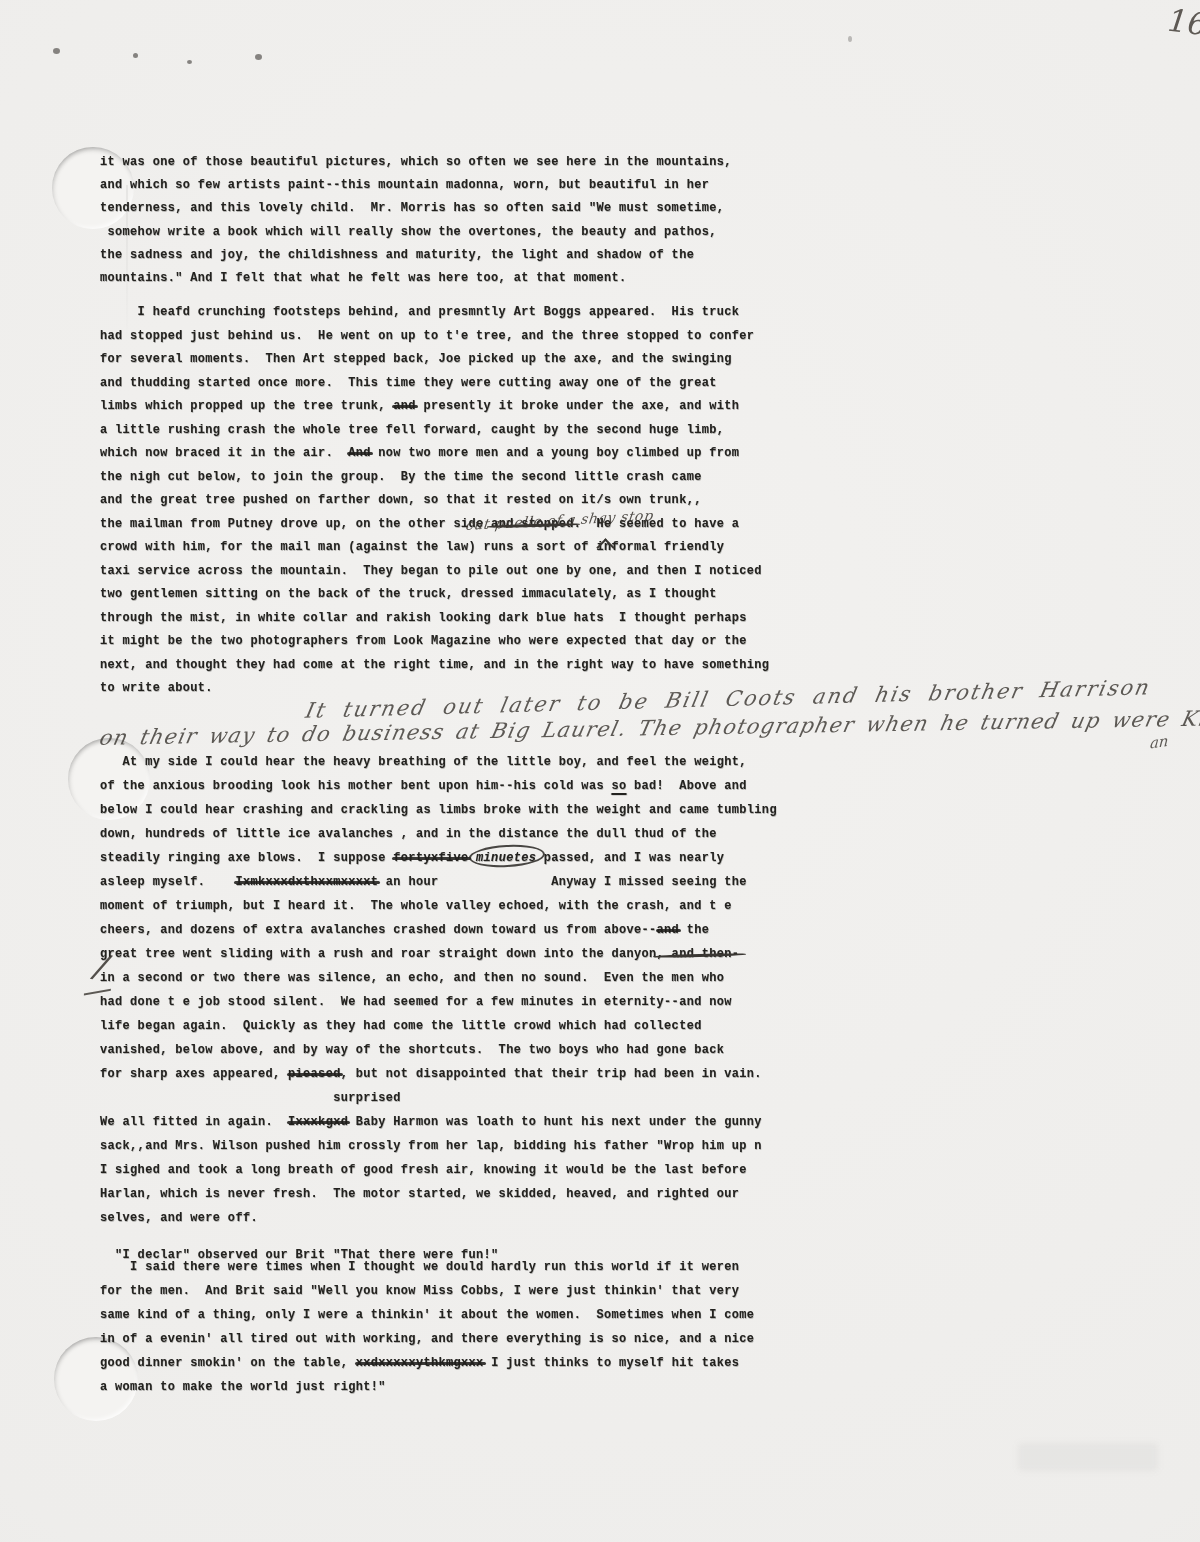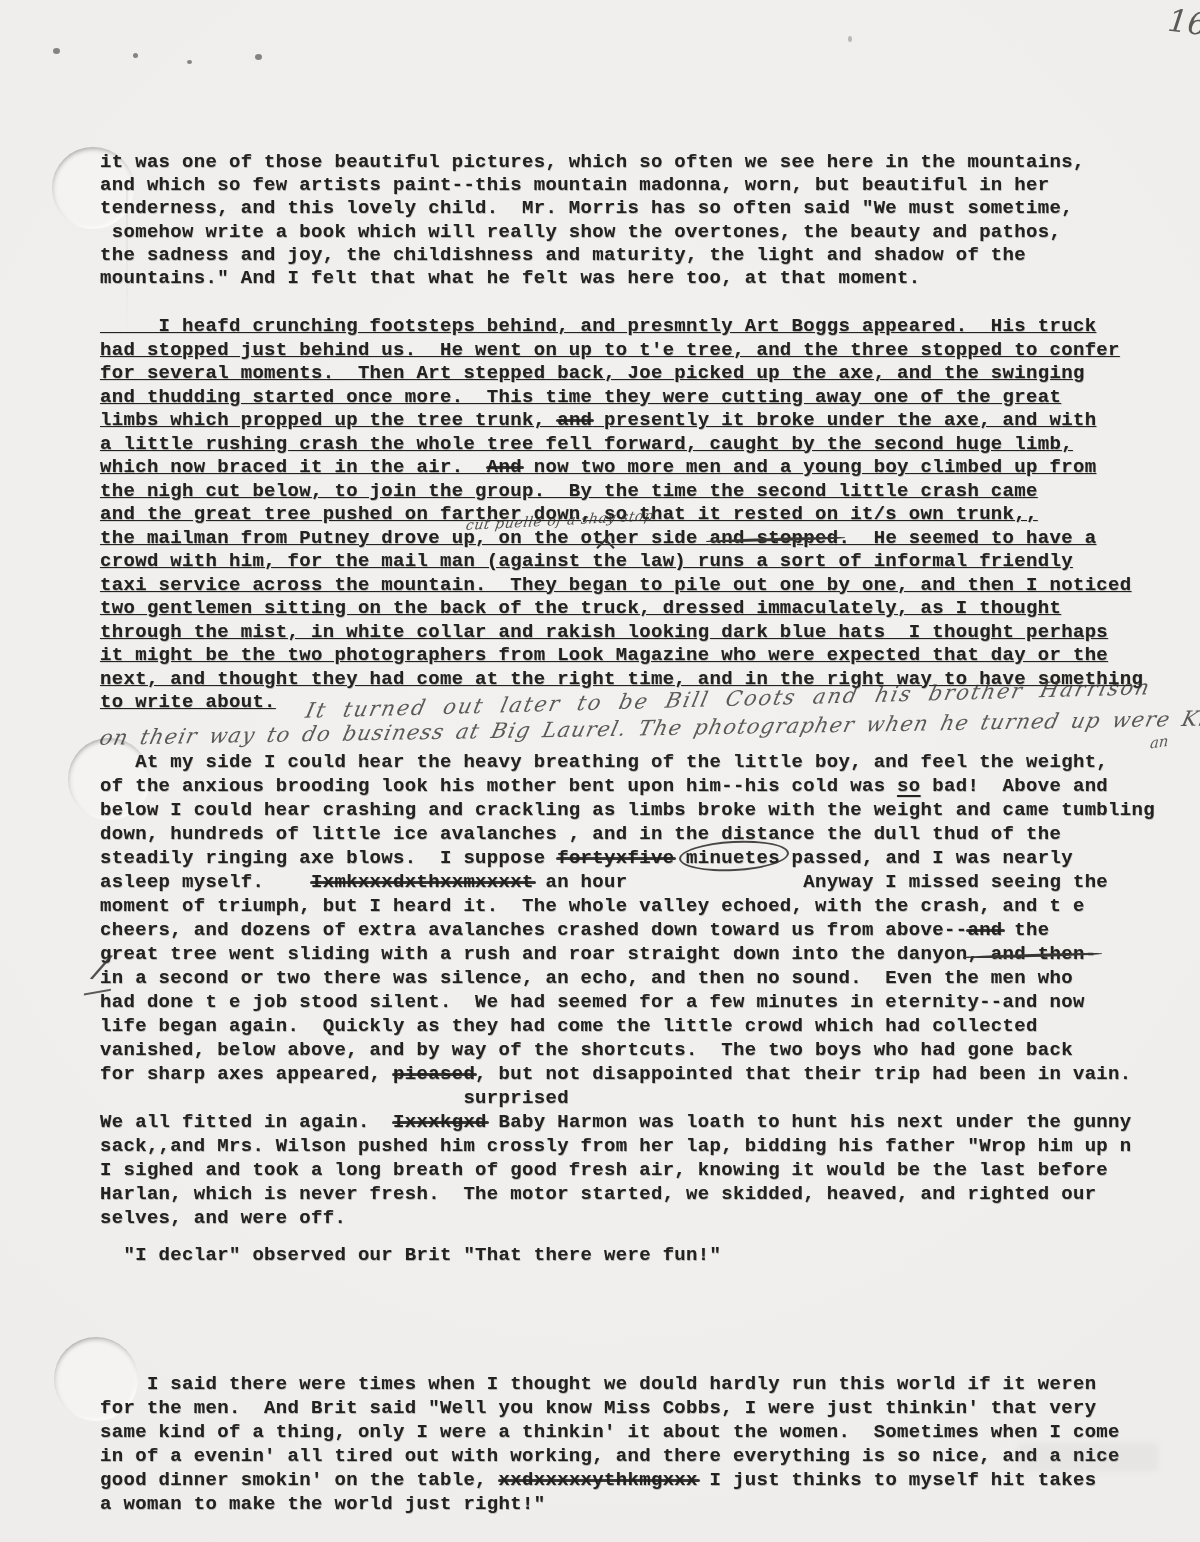--- a/index.html
+++ b/index.html
@@ -8,45 +8,45 @@
     font-family:"Liberation Sans", sans-serif;
   }
   .page{
     position:relative;width:1200px;height:1542px;overflow:hidden;
     background:radial-gradient(120% 100% at 50% 40%, #f2f1ef 0%, #eeedeb 70%, #e9e8e5 100%);
   }
   
   .typed{
     position:absolute;inset:0;
     font-family:"Liberation Mono","DejaVu Sans Mono",monospace;
-    font-weight:700;font-size:19px;color:#23221f;
+    font-weight:700;font-size:12px;color:#23221f;
     letter-spacing:0.32px;
     text-shadow:0.5px 0.5px 0 rgba(30,29,26,0.28), -0.3px 0 0 rgba(30,29,26,0.18);
   }
   .para{position:absolute;left:100px;white-space:pre;}
   .p1{top:151px;line-height:23.2px;}
-  .p2{top:315px;line-height:23.5px;text-decoration:underline;}
+  .p2{top:301px;line-height:23.5px;}
   .p3{top:750px;line-height:24px;}
   .p4{top:1243px;line-height:24px;}
-  .p5{top:1372px;line-height:24px;}
+  .p5{top:1255px;line-height:24px;}
   .tline{white-space:pre;}
   
   .xout{position:relative;}
   .xout::after{
     content:"";position:absolute;left:-1px;right:-2px;top:46%;height:3px;
     background:rgba(32,31,28,0.88);border-radius:2px;
   }
   
   .penstrike{position:relative;}
   .penstrike::after{
     content:"";position:absolute;left:-4px;right:-6px;top:50%;height:2.6px;
     background:#3a3733;border-radius:60%;transform:rotate(-1.6deg);
   }
   
-  .circled{position:relative;}
+  .circled{position:relative;font-style:italic;}
   .circled::after{
     content:"";position:absolute;left:-7px;right:-9px;top:-6px;bottom:-2px;
     border:2.2px solid rgba(42,40,36,0.85);border-radius:50%;transform:rotate(-3deg);
   }
   
   .u{text-decoration:underline;text-decoration-thickness:2.2px;text-underline-offset:4px;font-family:Liberation Mono, monospace;}
   
   .hw{
     position:absolute;font-family:"DejaVu Serif",serif;font-style:italic;
     color:#38342f;white-space:pre;

